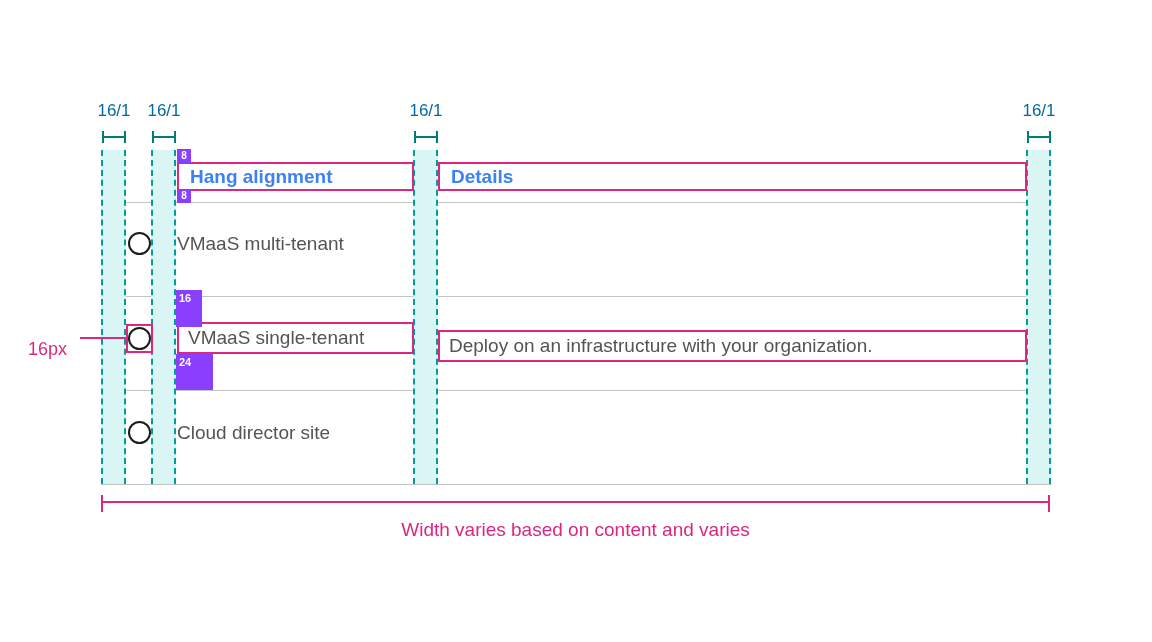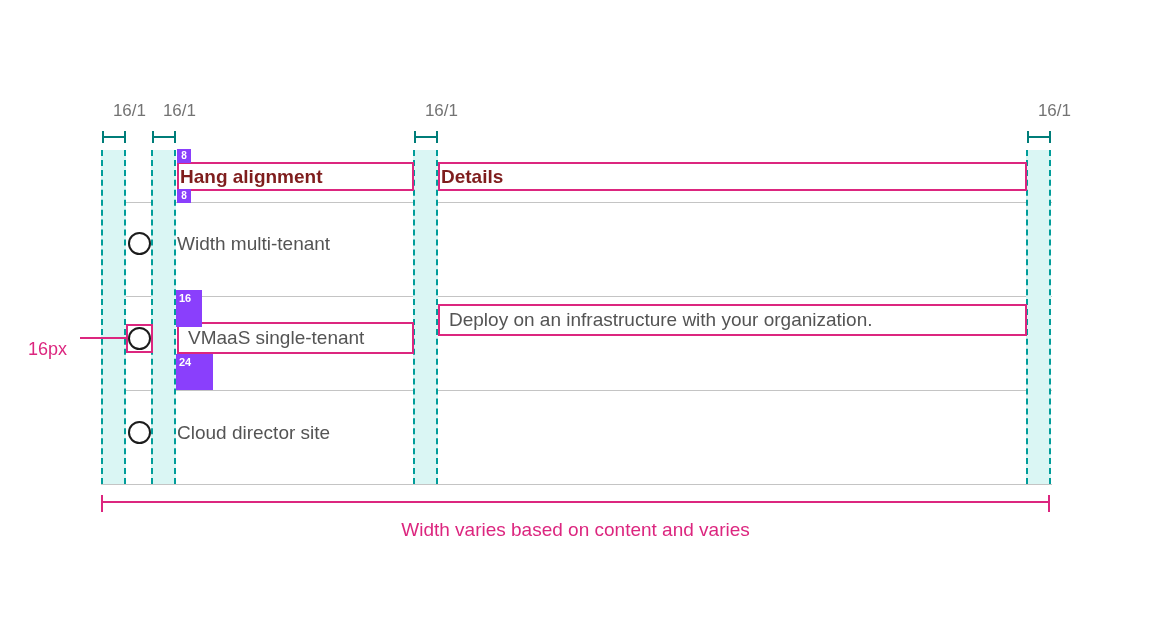--- a/index.html
+++ b/index.html
@@ -8,39 +8,39 @@
     font-family:"Liberation Sans","DejaVu Sans",sans-serif; overflow:hidden;
   }
   
   .col-guide {
     position:absolute; top:150px; height:334px; width:25px;
     background:#daf6f4; box-sizing:border-box;
     border-left:2px dashed #009d9a; border-right:2px dashed #009d9a;
     z-index:1;
   }
   .gutter-label {
-    position:absolute; top:100px; width:64px; text-align:right;
-    color:#737373; font-size:17px; line-height:22px; z-index:4;
+    position:absolute; top:100px; width:64px; text-align:center;
+    color:#0369a1; font-size:17px; line-height:22px; z-index:4;
   }
   .bracket {
     position:absolute; top:131px; height:12px; width:24px;
     border-left:2px solid #007d79; border-right:2px solid #007d79;
     box-sizing:border-box; z-index:4;
   }
   .bracket::after {
     content:""; position:absolute; left:0; right:0; top:5px; height:2px; background:#007d79;
   }
   
   .divider { position:absolute; left:101px; width:951px; height:1px; background:#c4c4c4; z-index:0; }
   
   .pink-box {
     position:absolute; border:2px solid #dc267f; box-sizing:border-box;
     display:flex; align-items:center; z-index:3; background:transparent;
   }
-  .header-text { font-weight:bold; font-size:19px; color:#7f1d1d; white-space:nowrap; padding-left:1px; }
+  .header-text { font-weight:bold; font-size:19px; color:#3b82f6; white-space:nowrap; padding-left:11px; }
   .body-text { font-size:19px; color:#545454; white-space:nowrap; padding-left:9px; }
   
   .row-text { position:absolute; font-size:19px; color:#545454; line-height:24px; white-space:nowrap; z-index:2; }
   
   .radio {
     position:absolute; left:128px; width:23px; height:23px; box-sizing:border-box;
     border:2px solid #1c1c1c; border-radius:50%; background:#ffffff; z-index:2;
   }
   
   .token {
@@ -103,28 +103,28 @@
   <div class="pink-box" style="left:438px; top:162px; width:589px; height:29px">
     <span class="header-text">Details</span>
   </div>
 
   <div class="token token-sm" style="left:177px; top:149px">8</div>
   <div class="token token-sm" style="left:177px; top:189px">8</div>
   <div class="token token-lg" style="left:176px; top:290px; width:26px; height:37px">16</div>
   <div class="token token-lg" style="left:176px; top:354px; width:37px; height:36px">24</div>
 
   <div class="radio" style="top:232px"></div>
-  <div class="row-text" style="left:177px; top:232px">Width multi-tenant</div>
+  <div class="row-text" style="left:177px; top:232px">VMaaS multi-tenant</div>
 
   <div class="radio-outline"></div>
   <div class="radio" style="top:327px"></div>
   <div class="pink-box" style="left:177px; top:322px; width:237px; height:32px">
     <span class="body-text">VMaaS single-tenant</span>
   </div>
-  <div class="pink-box" style="left:438px; top:304px; width:589px; height:32px">
+  <div class="pink-box" style="left:438px; top:330px; width:589px; height:32px">
     <span class="body-text">Deploy on an infrastructure with your organization.</span>
   </div>
 
   <div class="size-label">16px</div>
   <div class="size-line"></div>
 
   <div class="radio" style="top:421px"></div>
   <div class="row-text" style="left:177px; top:421px">Cloud director site</div>
 
   <div class="width-bracket"></div>

